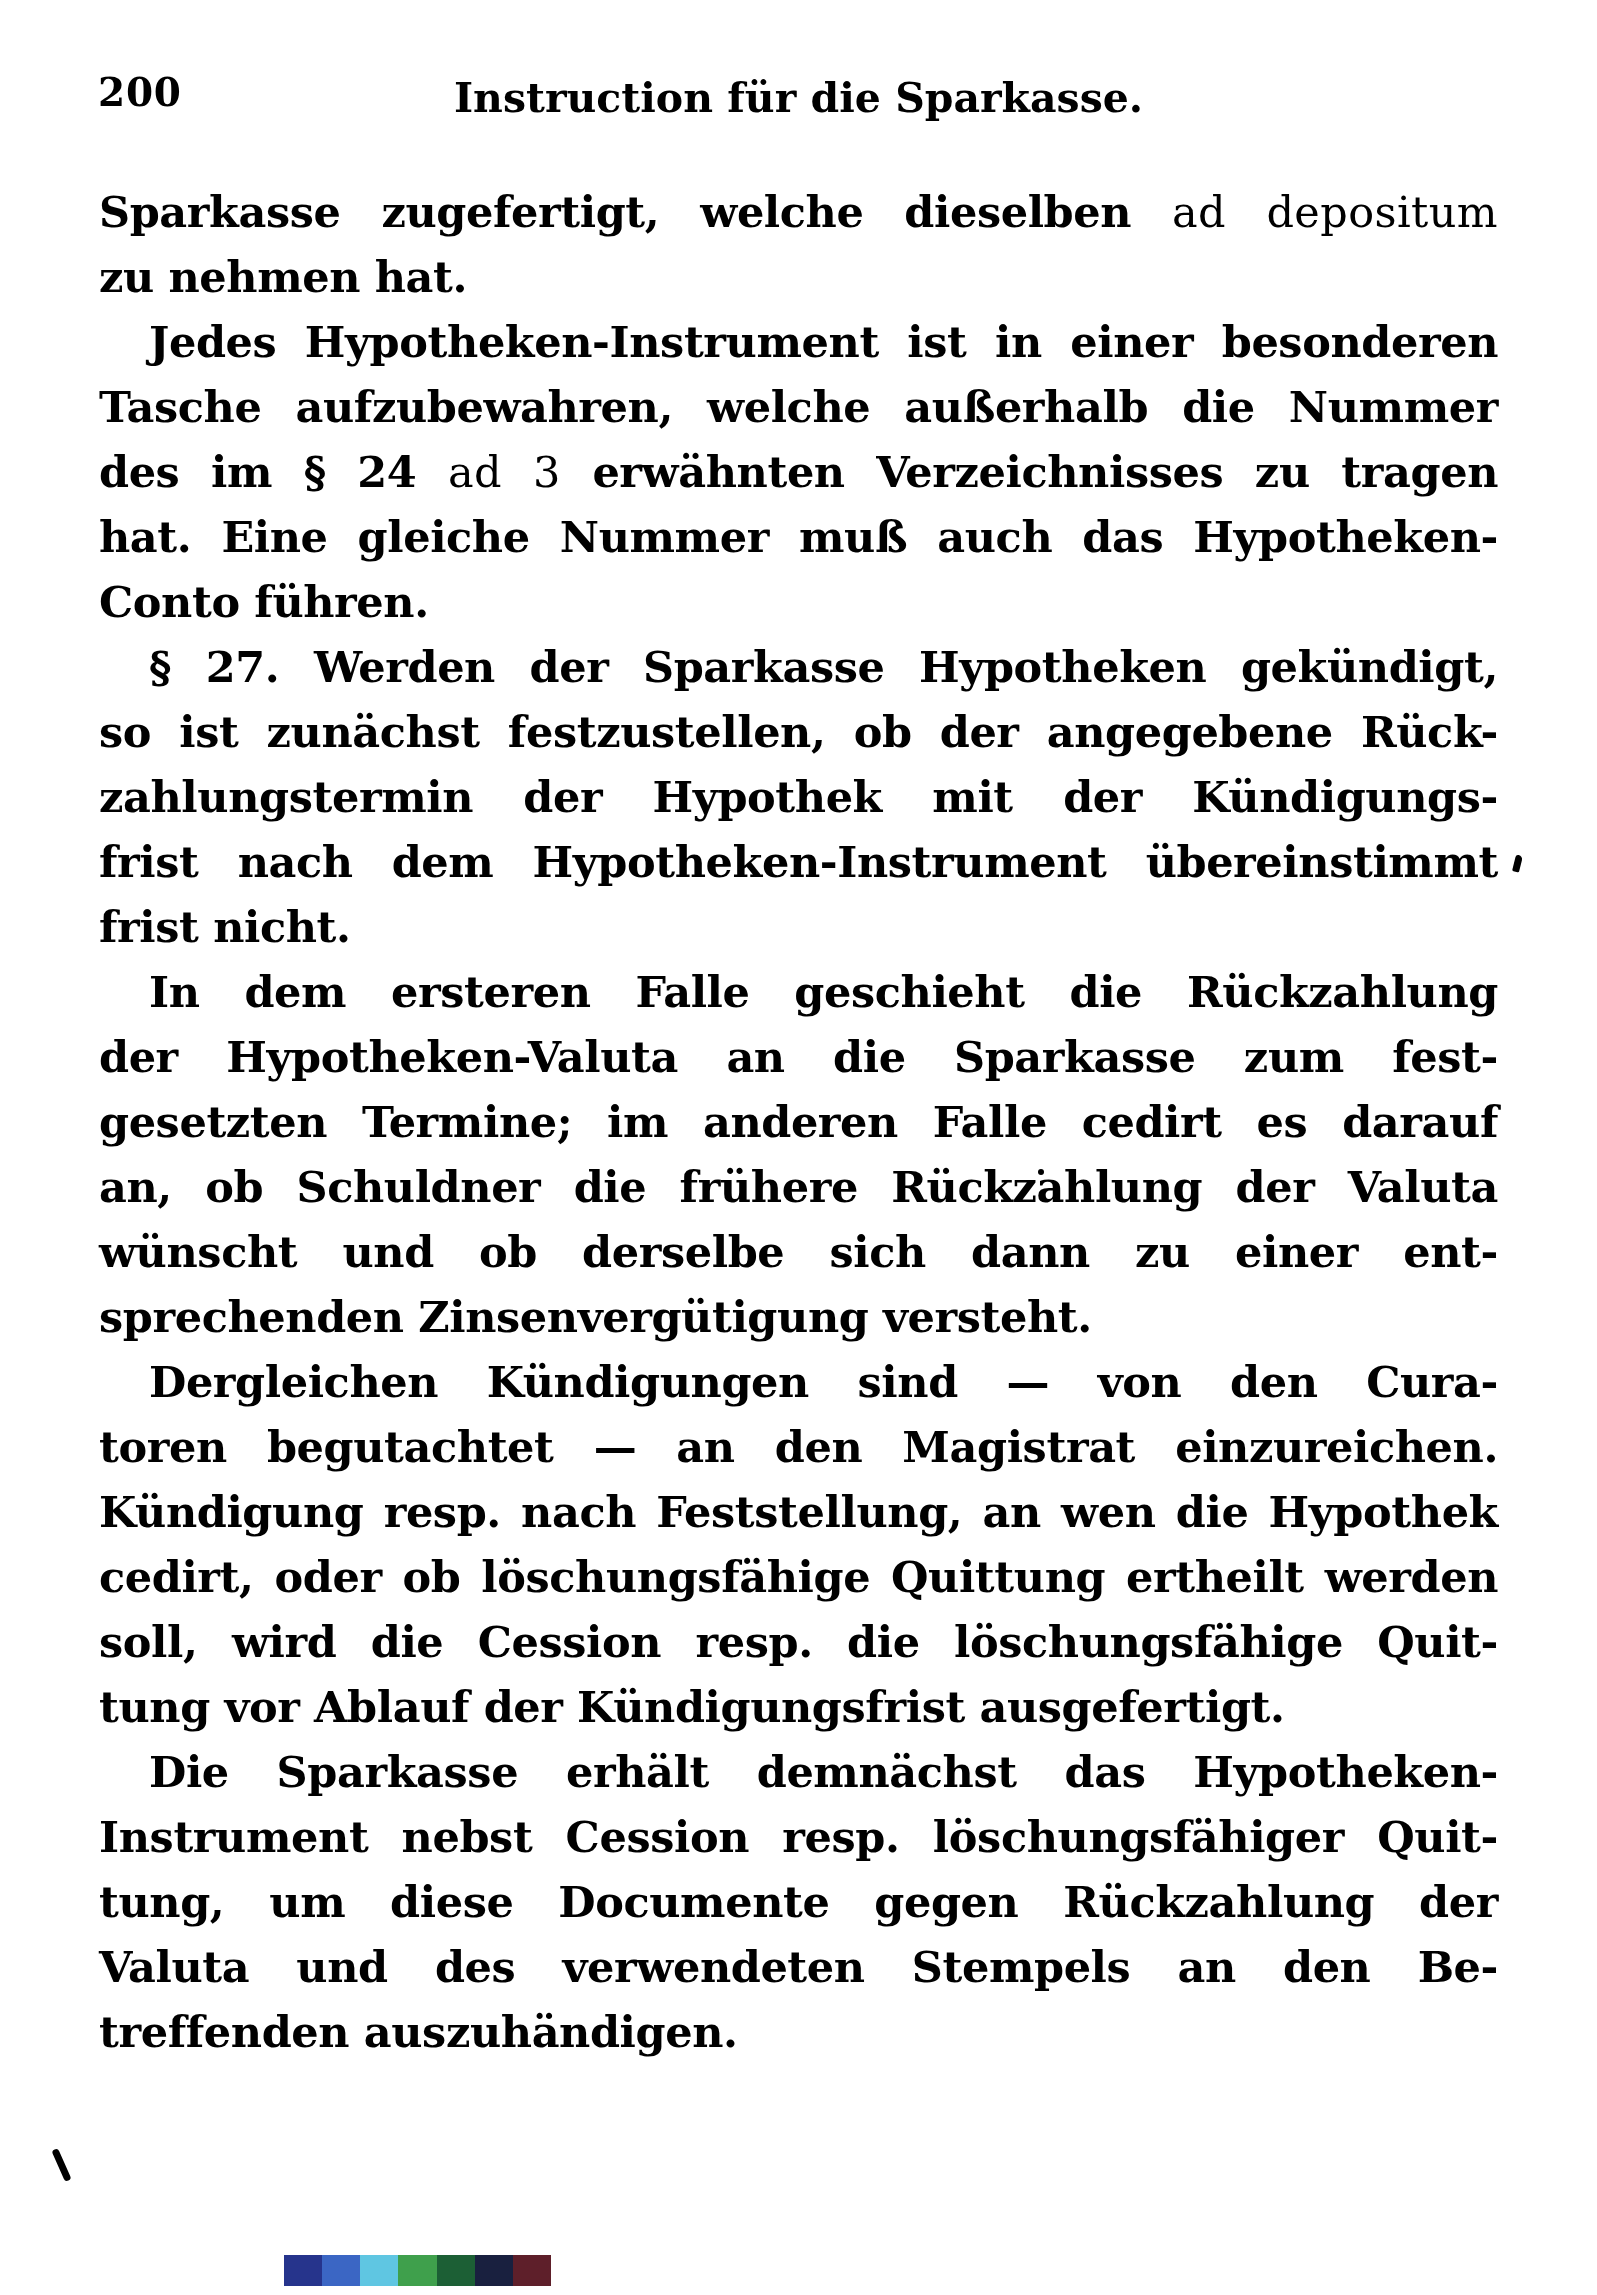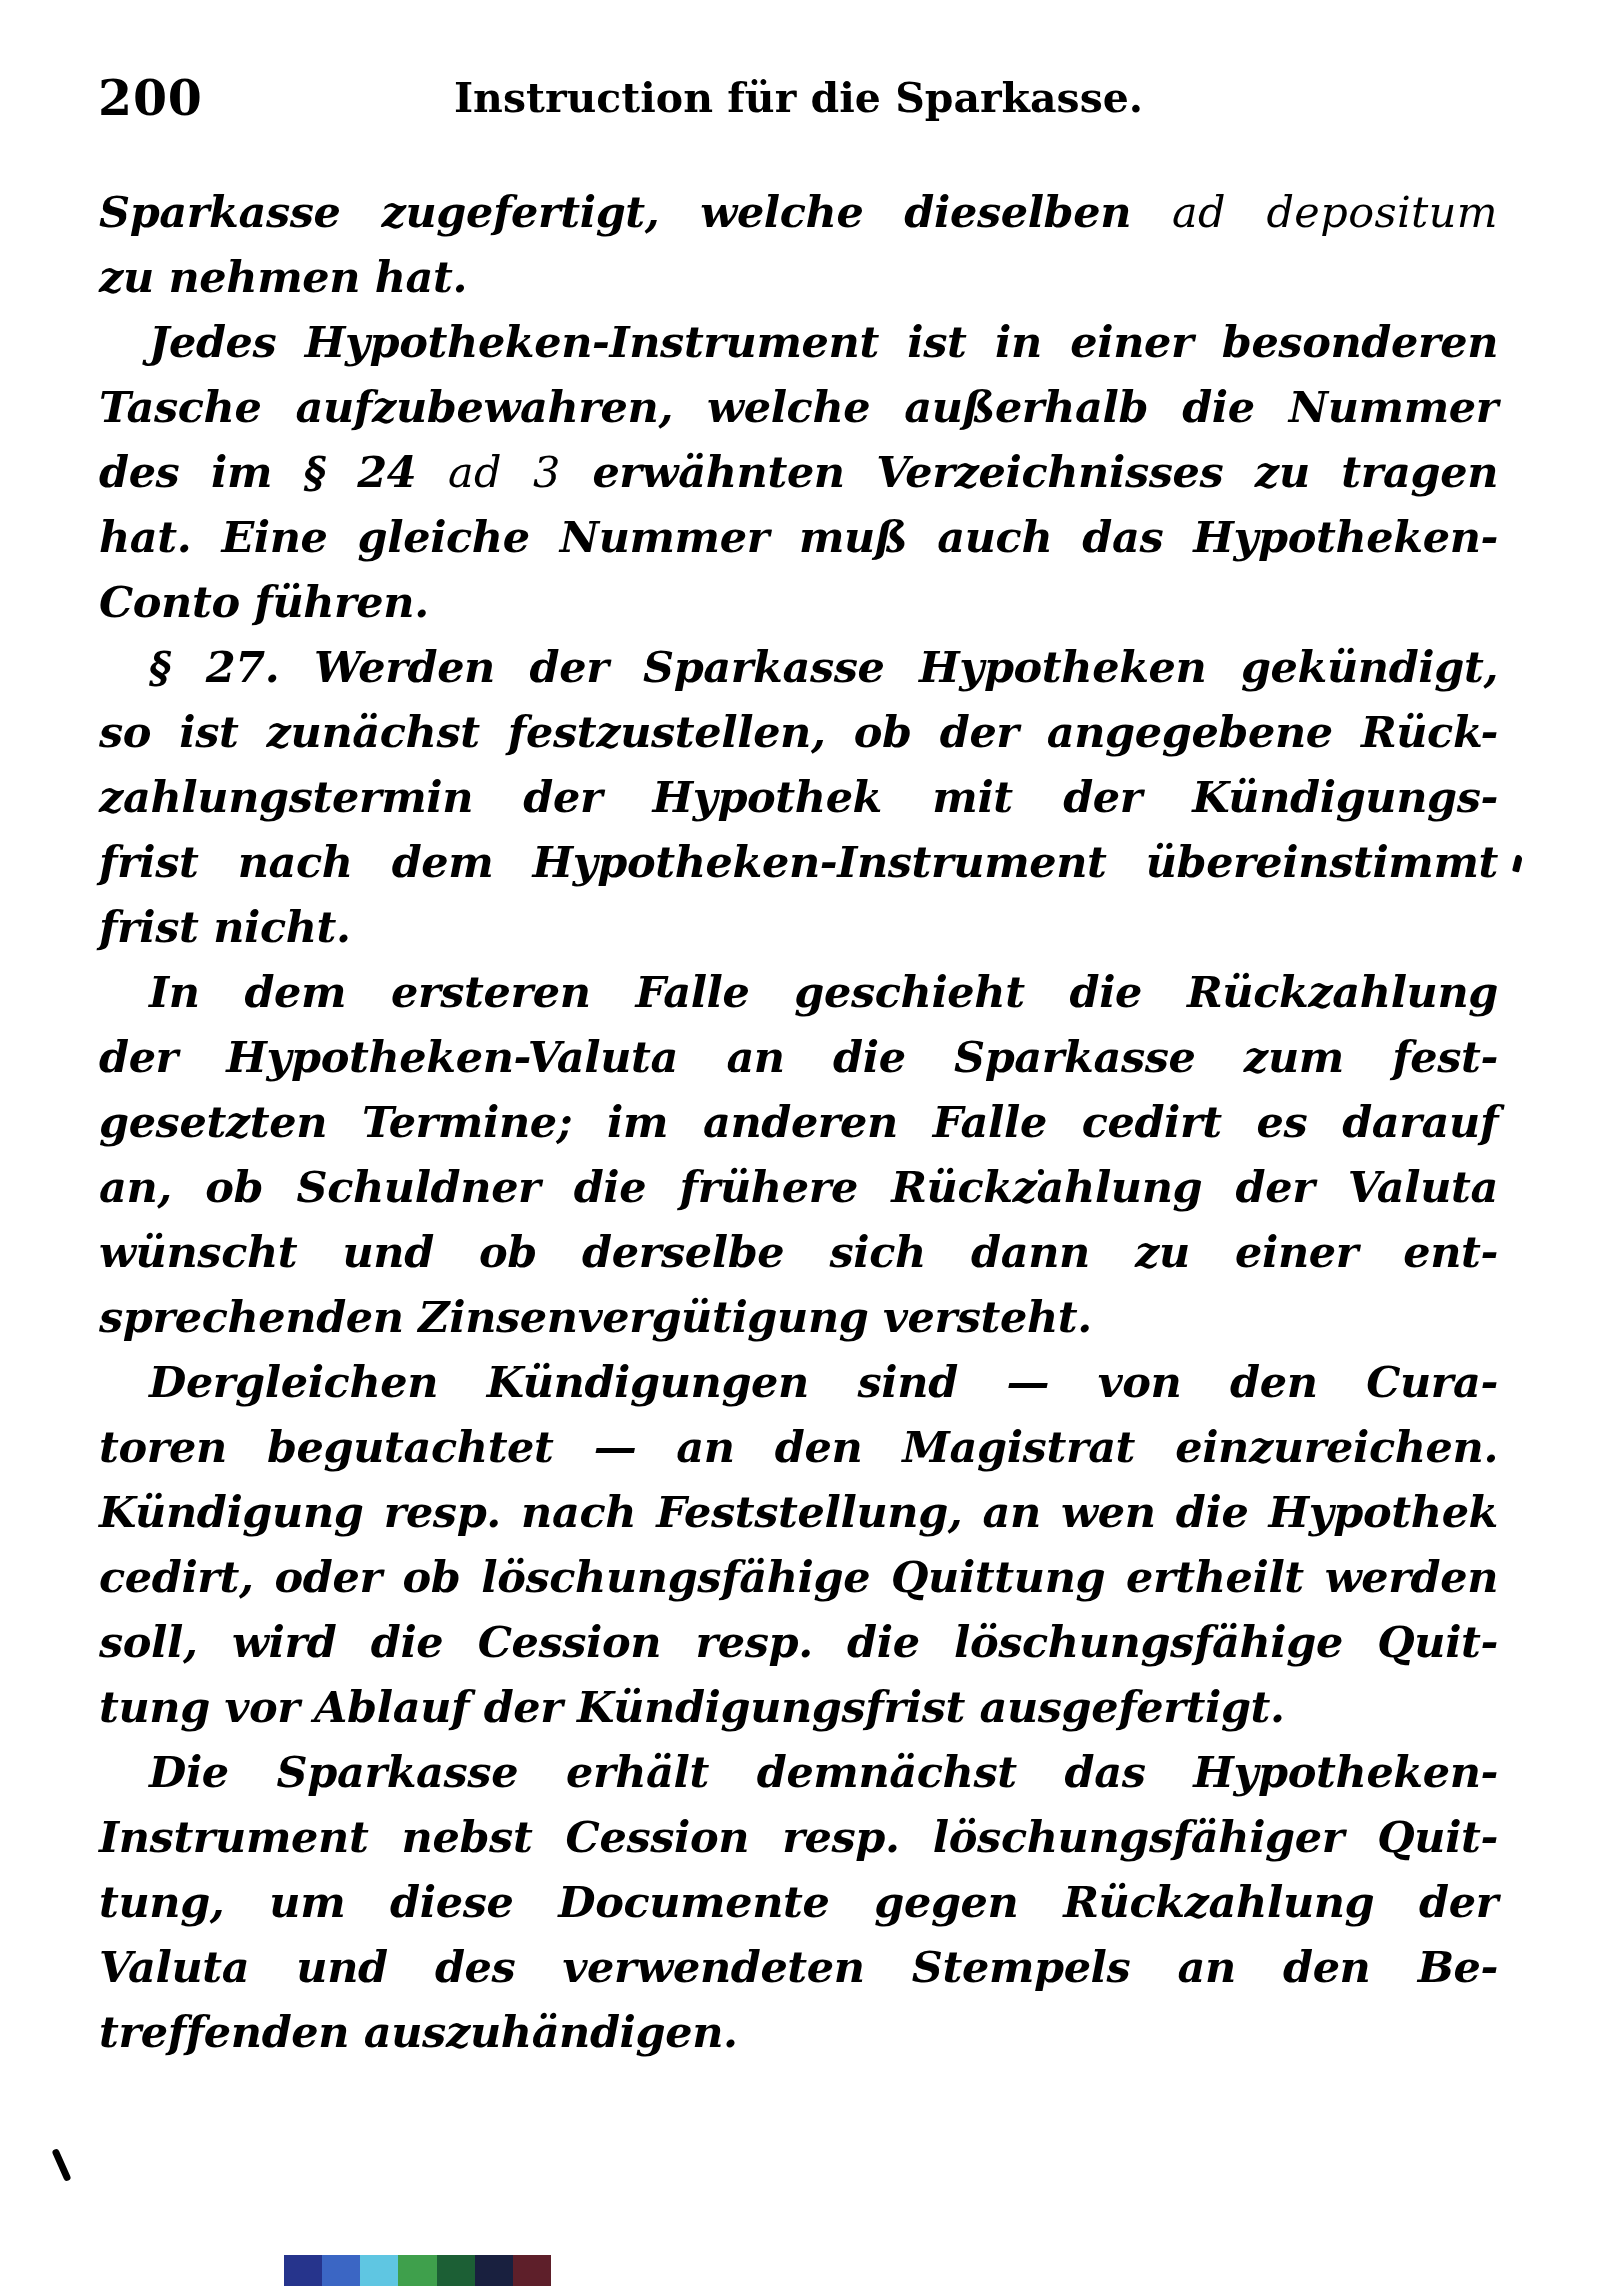--- a/index.html
+++ b/index.html
@@ -7,32 +7,31 @@
     position:relative;
     width:1597px; height:2295px;
     background:#ffffff;
     font-family:"DejaVu Serif", serif;
     color:#000;
     overflow:hidden;
   }
   .header { position:absolute; top:66px; left:0; width:100%; height:76px; }
   .page-num {
     position:absolute; left:98px; top:3px;
-    font-size:49px; font-weight:700; letter-spacing:0.8px;
+    font-size:39px; font-weight:700; letter-spacing:0.8px;
   }
   .header-title {
     position:absolute; left:0; right:0; top:7.6px;
     text-align:center;
     font-size:41px; font-weight:700;
   }
   .text-body {
     position:absolute; top:180px; left:99px; width:1399px;
     font-size:43px; font-weight:700;
     letter-spacing:-0.4px;
-    font-style:italic;
   }
   .para { margin:0; }
   .line {
     height:65px; line-height:65px;
     text-align:justify; text-align-last:justify;
     white-space:normal;
   }
   .line.end { text-align-last:left; }
   .para.indent .line:first-child { text-indent:50px; }
   .antiqua { font-weight:400; letter-spacing:0.4px; }

